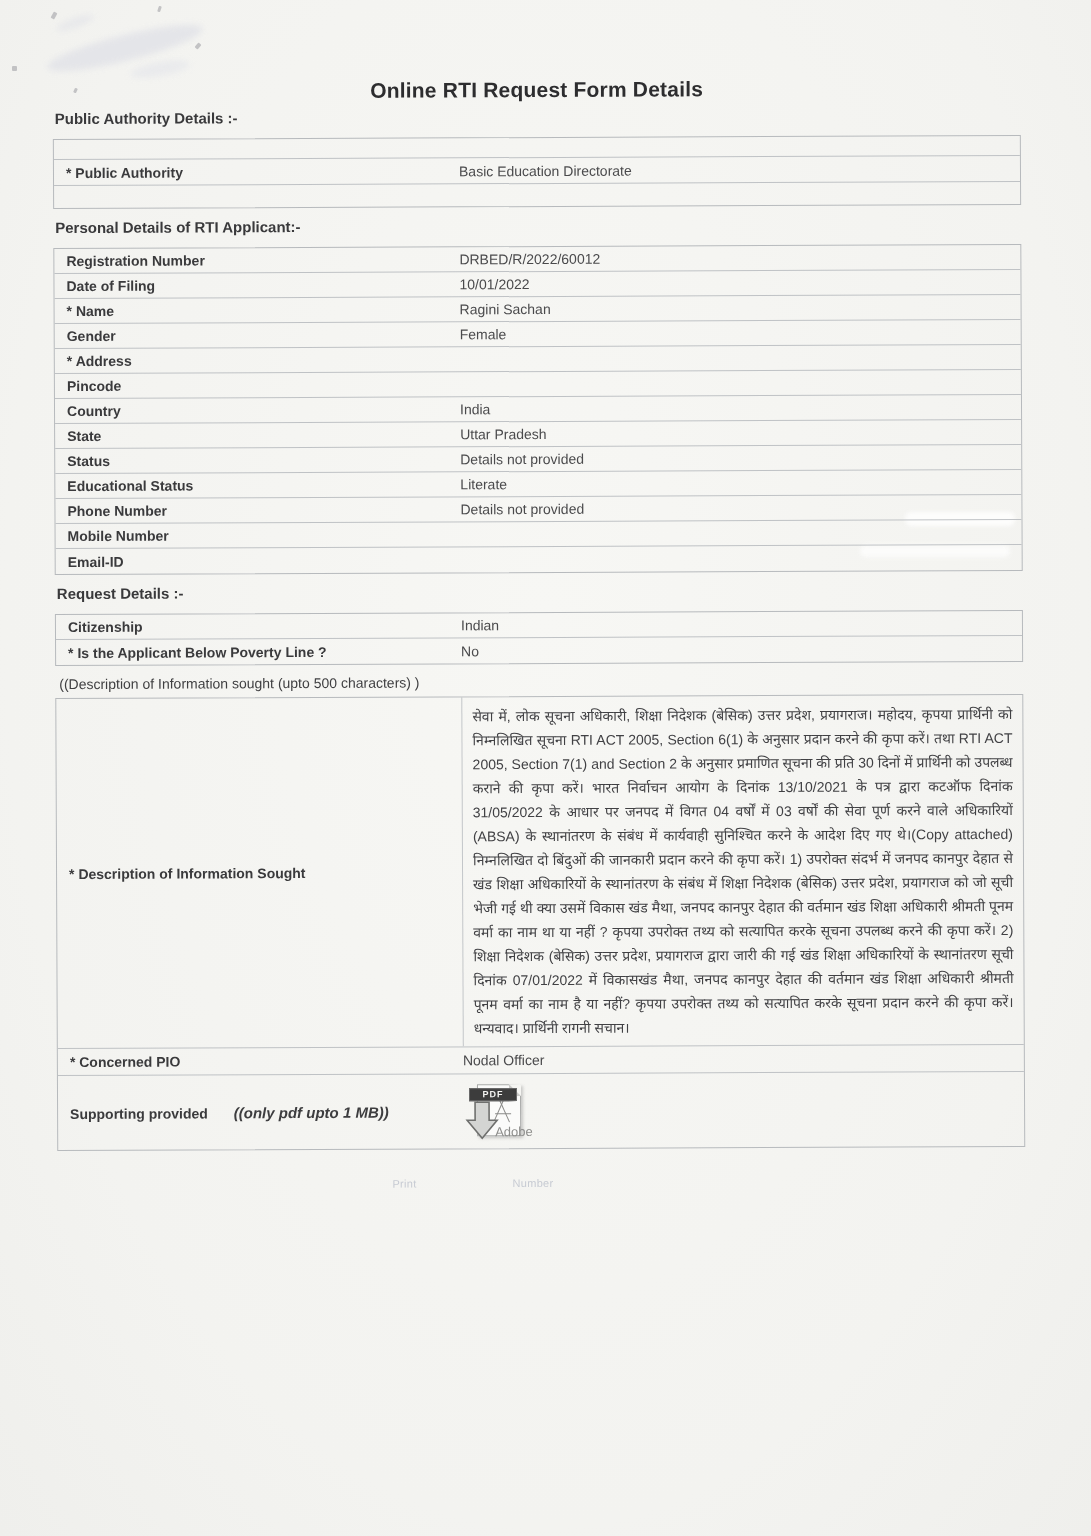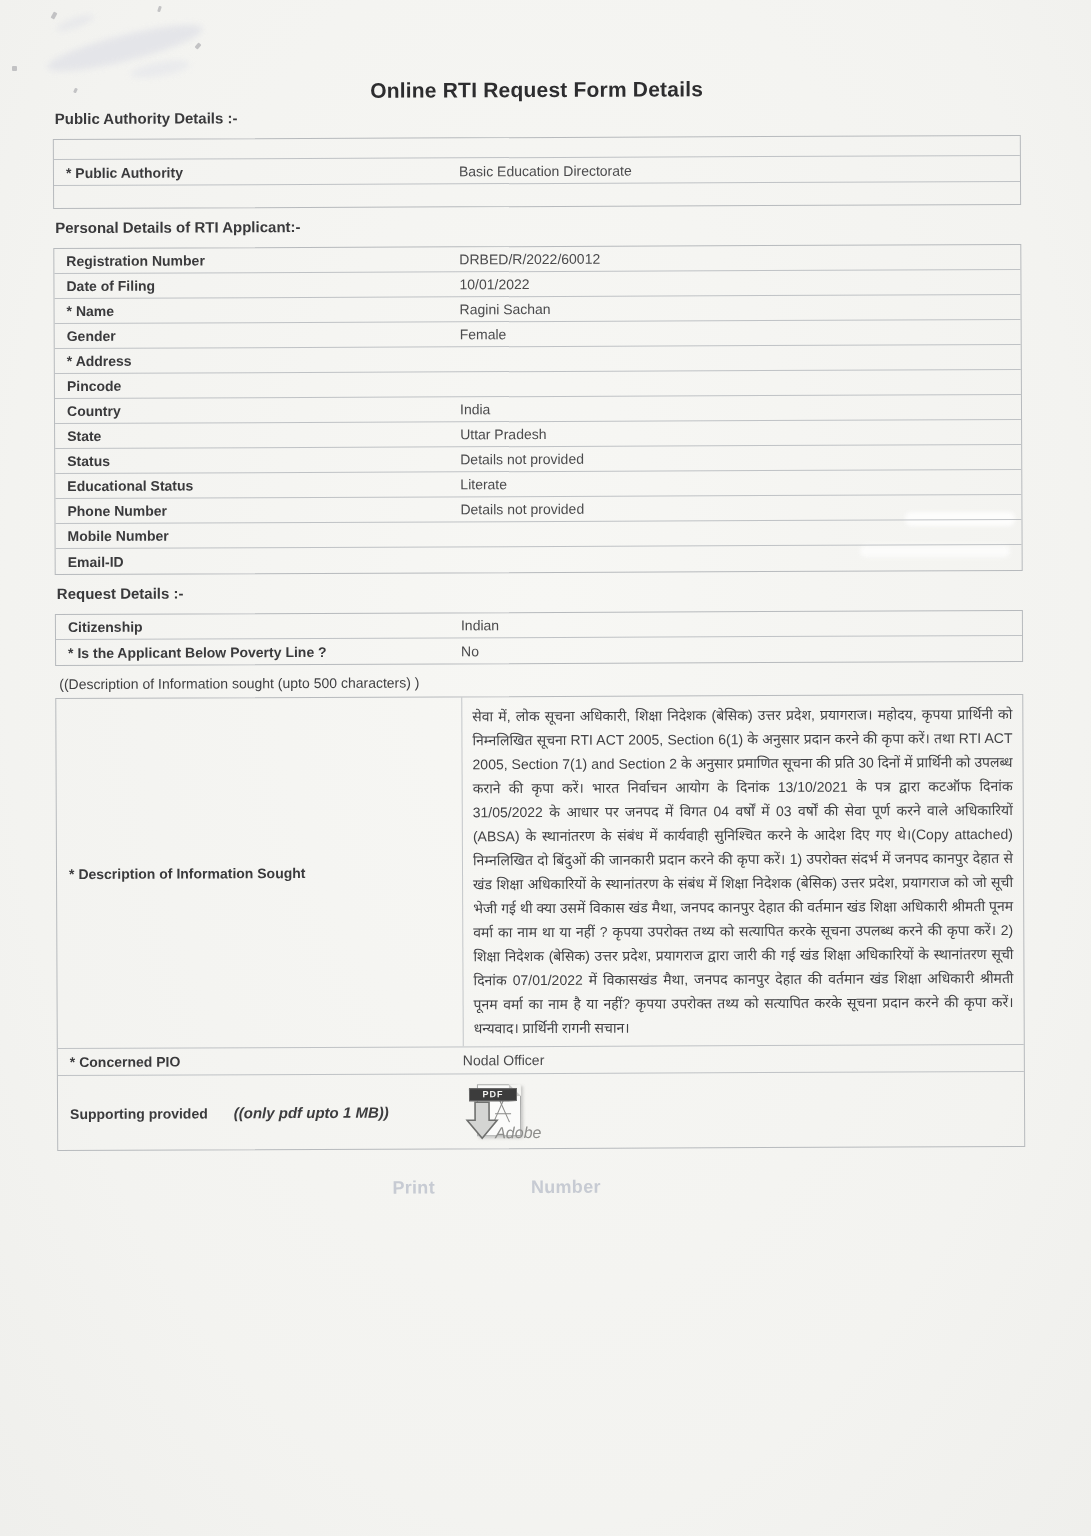--- a/index.html
+++ b/index.html
@@ -63,24 +63,24 @@
   
   .pdf-icon { position:relative; width:66px; height:62px; cursor:pointer; }
   .pdf-page { position:absolute; left:14px; top:4px; width:44px; height:52px; background:#fbfbfa; border:1px solid #a9aaa9; box-shadow:2px 2px 3px rgba(120,120,120,.35); }
   .pdf-fold { position:absolute; right:-1px; top:-1px; width:0; height:0; border-top:12px solid #f5f5f2; border-left:12px solid #c9c9c7; }
   .pdf-aline { position:absolute; background:#8a8a88; }
   .a1 { left:20px; top:14px; width:1px; height:24px; transform:rotate(24deg); }
   .a2 { left:26px; top:14px; width:1px; height:24px; transform:rotate(-24deg); }
   .a3 { left:17px; top:28px; width:16px; height:1px; }
   .pdf-ribbon { position:absolute; left:6px; top:8px; width:48px; height:13px; background:#3c3c3c; border:1px solid #6a6a6a; color:#f2f2f0; font-size:9px; font-weight:700; text-align:center; line-height:11px; letter-spacing:1px; }
   .pdf-arrow { position:absolute; left:2px; top:20px; }
-  .pdf-adobe { position:absolute; left:32px; top:44px; font-size:16px; color:#8d8d8b; font-style:italic; }
+  .pdf-adobe { position:absolute; left:32px; top:44px; font-size:13px; color:#8d8d8b; }
 
   .buttons { display:flex; gap:96px; margin-top:28px; padding-left:335px; }
-  .btn { font-size:18px; font-weight:700; color:#c7cbd3; letter-spacing:.3px; cursor:pointer; background:none; border:none; font-family:inherit; }
+  .btn { font-size:11px; font-weight:400; color:#c7cbd3; letter-spacing:.3px; cursor:pointer; background:none; border:none; font-family:inherit; }
 </style>
 </head>
 <body>
 
 <div class="page">
 
   <div class="smudge s1"></div>
   <div class="smudge s2"></div>
   <div class="smudge s3"></div>
   <div class="speck p1"></div>

